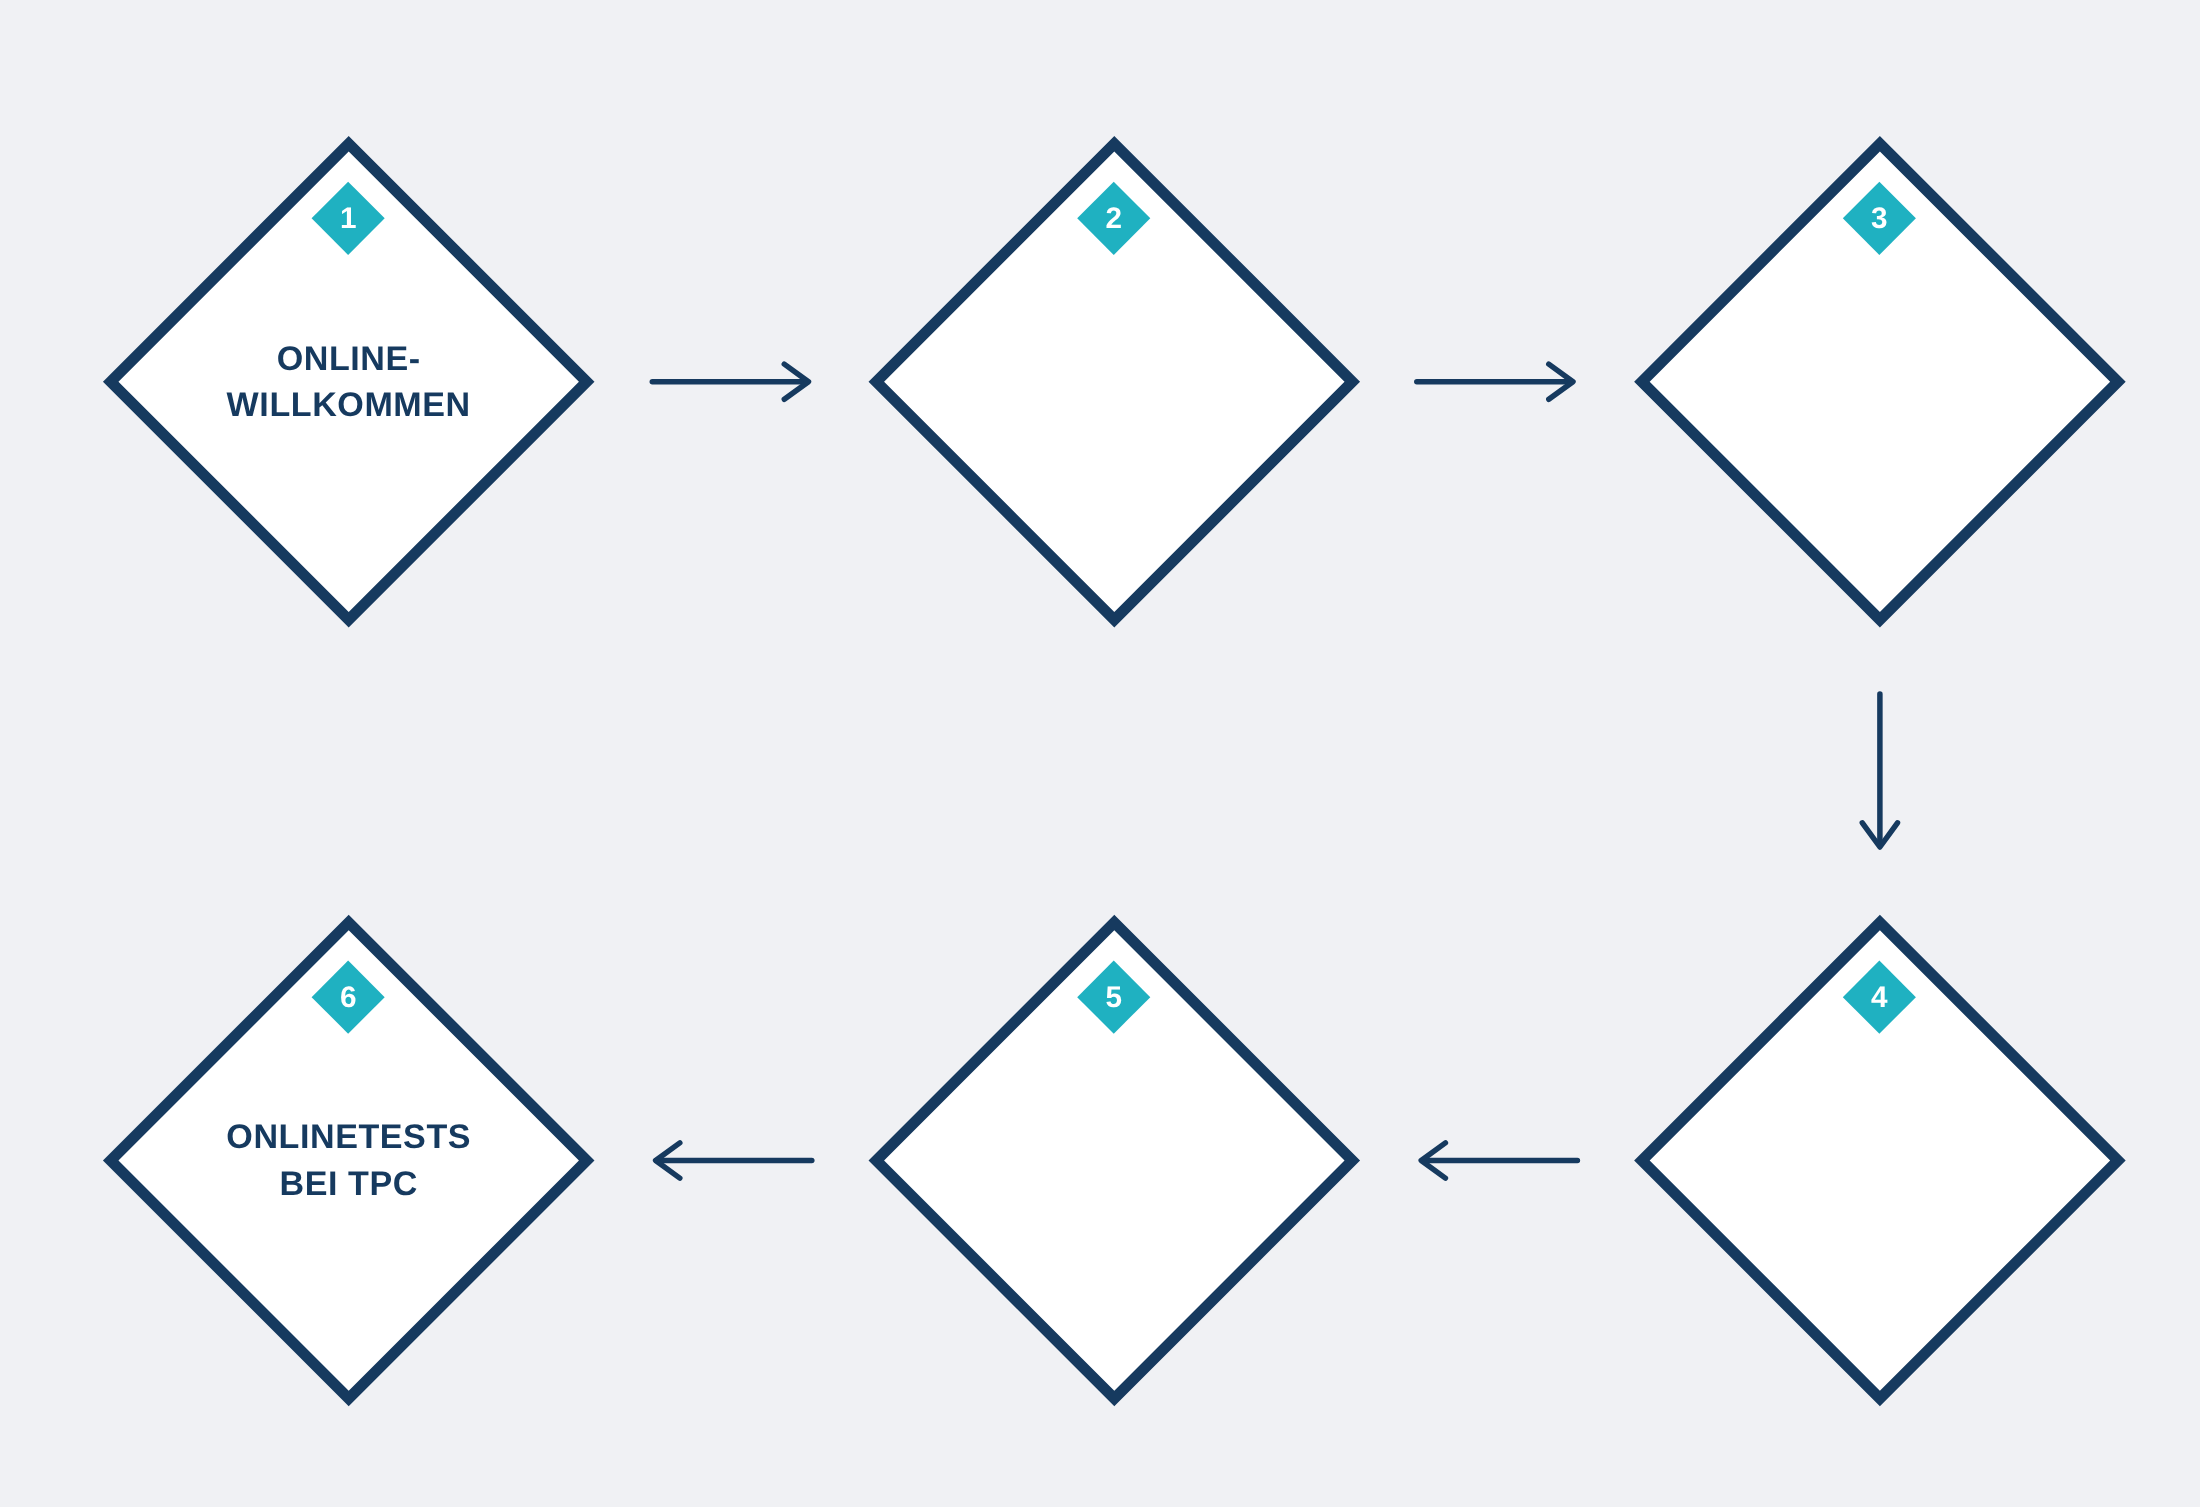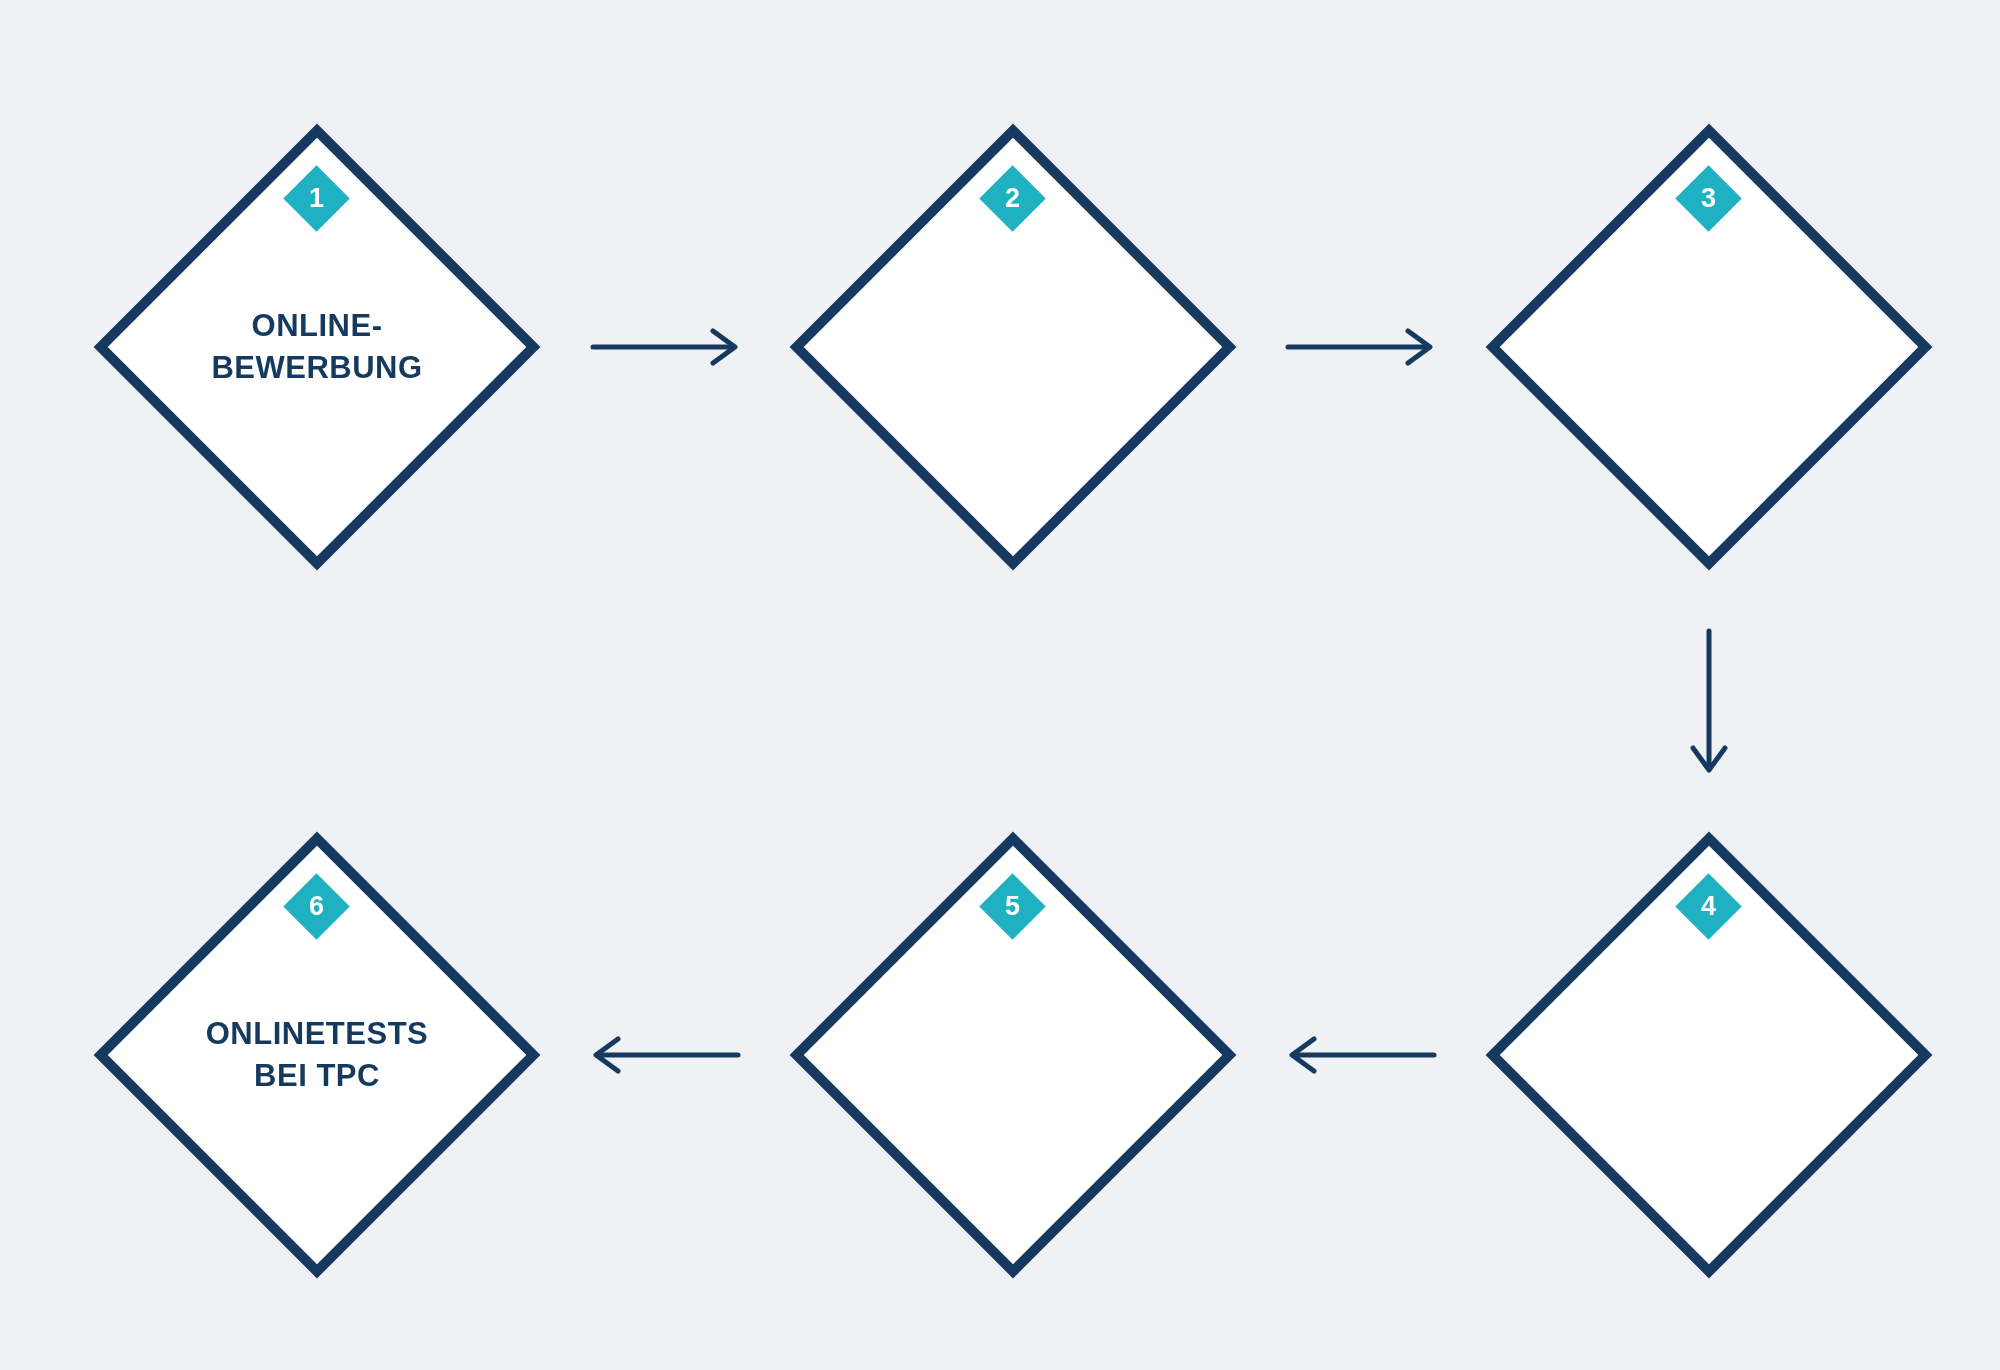--- a/index.html
+++ b/index.html
@@ -109,21 +109,21 @@
       </g>
     </g>
   </svg>
 
   <div class="step pos-1">
     <div class="diamond"></div>
     <div class="badge">
       <span>1</span>
     </div>
     <div class="label">ONLINE-
-BEWERBUNG</div>
+WILLKOMMEN</div>
   </div>
 
   <div class="step pos-2">
     <div class="diamond"></div>
     <div class="badge">
       <span>2</span>
     </div>
   </div>
 
   <div class="step pos-3">

